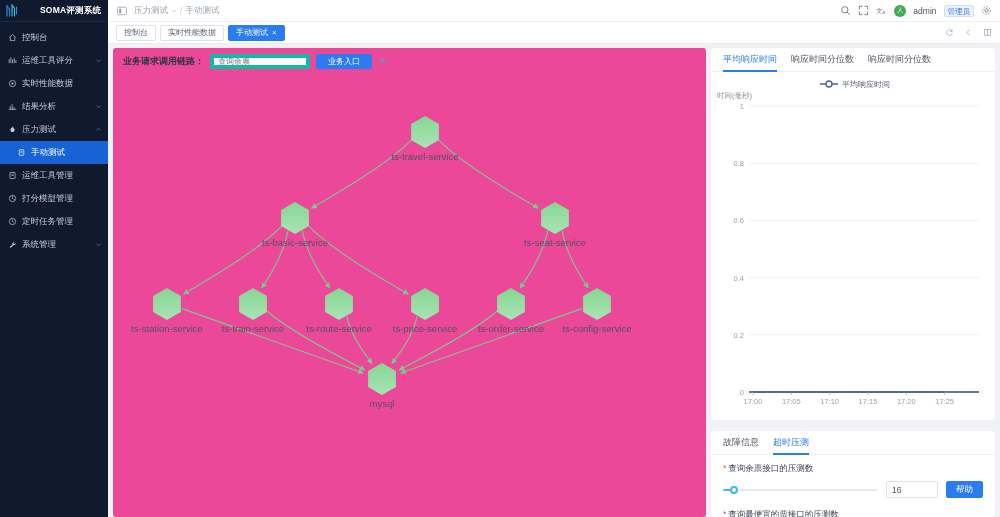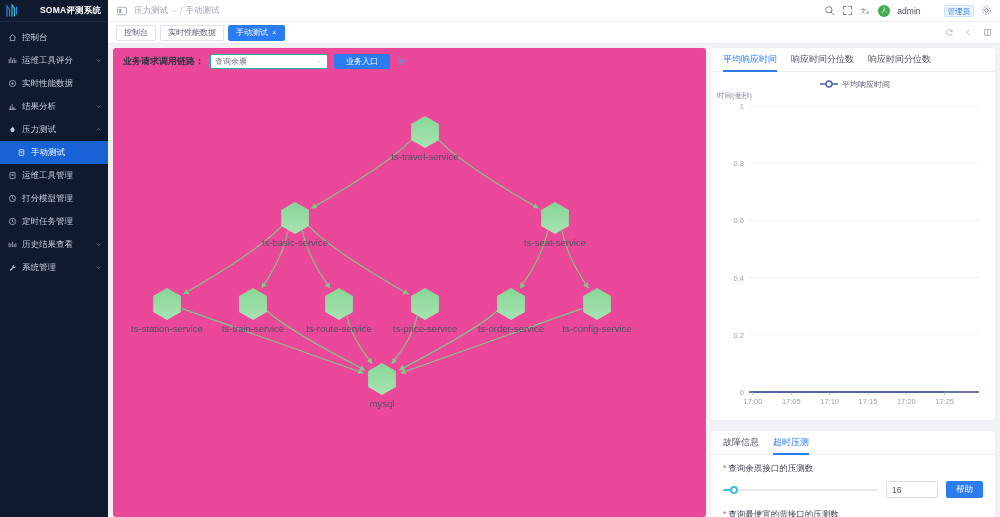--- a/index.html
+++ b/index.html
@@ -59,21 +59,21 @@
   .avatar {
     width: 12px; height: 12px; border-radius: 50%;
     background: #3fae52; color: #fff; font-size: 6px;
     display: flex; align-items: center; justify-content: center;
     flex: 0 0 12px; cursor: pointer;
   }
   .uname { font-size: 8.5px; color: #4a5260; }
   .role-badge {
     font-size: 7.5px; color: #2f79e8; background: #eaf2fe;
     border: 1px solid #cfe0fb; border-radius: 2px;
-    padding: 0 3px; line-height: 11px; height: 12px; white-space: nowrap; margin-left: 16px;
+    padding: 0 3px; line-height: 11px; height: 12px; white-space: nowrap;
   }
 
   .tabbar {
     height: 22px; background: #fff; display: flex; align-items: center;
     padding: 0 8px 0 8px; gap: 4px; border-bottom: 1px solid #e8ebf0;
   }
   .tab {
     height: 16px; padding: 0 7px; border: 1px solid #dfe3e9;
     border-radius: 2px; background: #fff; color: #5a626f;
     font-size: 8px; display: flex; align-items: center; gap: 4px;
@@ -91,21 +91,21 @@
     flex: 1; background: #ec4899; border-radius: 3px;
     display: flex; flex-direction: column; min-width: 0;
     box-shadow: 0 0 1px rgba(0,0,0,.08);
   }
   .filter-row {
     height: 26px; display: flex; align-items: center;
     padding: 0 10px; gap: 6px; flex: 0 0 26px;
   }
   .filter-label { font-size: 9px; color: #2f3640; font-weight: 700; white-space: nowrap; }
   .select {
-    width: 118px; height: 15px; border: 1px solid #14b8a6; border-radius: 2px;
+    width: 100px; height: 15px; border: 4px solid #14b8a6; border-radius: 2px;
     display: flex; align-items: center; padding: 0 4px;
     font-size: 8px; color: #6b7280; background: #fff; cursor: pointer;
   }
   .select .val { flex: 1; }
   .sel-caret { width: 7px; height: 7px; opacity: .45; }
   .btn-primary {
     height: 15px; background: #2b7cf0; color: #fff;
     font-size: 8px; border: none; border-radius: 2px;
     padding: 0 12px; cursor: pointer; white-space: nowrap;
     font-family: inherit;
@@ -249,29 +249,20 @@
             <path d="M8 8 L8 3.2 M8 8 L11.8 10.4" stroke="currentColor" stroke-width="1.1"></path>
           </svg>
           <span class="nav-label">打分模型管理</span>
         </div>
         <div class="nav-item">
           <svg class="nav-ico" viewBox="0 0 16 16">
             <circle cx="8" cy="8" r="5.6" fill="none" stroke="currentColor" stroke-width="1.25"></circle>
             <path d="M8 4.6 V8 L10.4 9.6" fill="none" stroke="currentColor" stroke-width="1.2"></path>
           </svg>
           <span class="nav-label">定时任务管理</span>
-        </div>
-        <div class="nav-item">
-          <svg class="nav-ico" viewBox="0 0 16 16">
-            <path d="M2 5 V12 M5 7 V12 M8 4 V12 M11 8 V12 M14 6 V12" stroke="currentColor" stroke-width="1.25" stroke-linecap="round"></path>
-          </svg>
-          <span class="nav-label">历史结果查看</span>
-          <svg class="nav-caret" viewBox="0 0 12 12">
-            <path d="M2.5 4.4 L6 8 L9.5 4.4" fill="none" stroke="currentColor" stroke-width="1.2"></path>
-          </svg>
         </div>
         <div class="nav-item">
           <svg class="nav-ico" viewBox="0 0 16 16">
             <path d="M11.2 3 A3.2 3.2 0 0 0 8.2 7.6 L3.2 12.6 L4.6 14 L9.6 9 A3.2 3.2 0 0 0 13.6 5.4 L11.5 7.2 L9.6 6.2 L10 4 Z" fill="currentColor"></path>
           </svg>
           <span class="nav-label">系统管理</span>
           <svg class="nav-caret" viewBox="0 0 12 12">
             <path d="M2.5 4.4 L6 8 L9.5 4.4" fill="none" stroke="currentColor" stroke-width="1.2"></path>
           </svg>
         </div>

